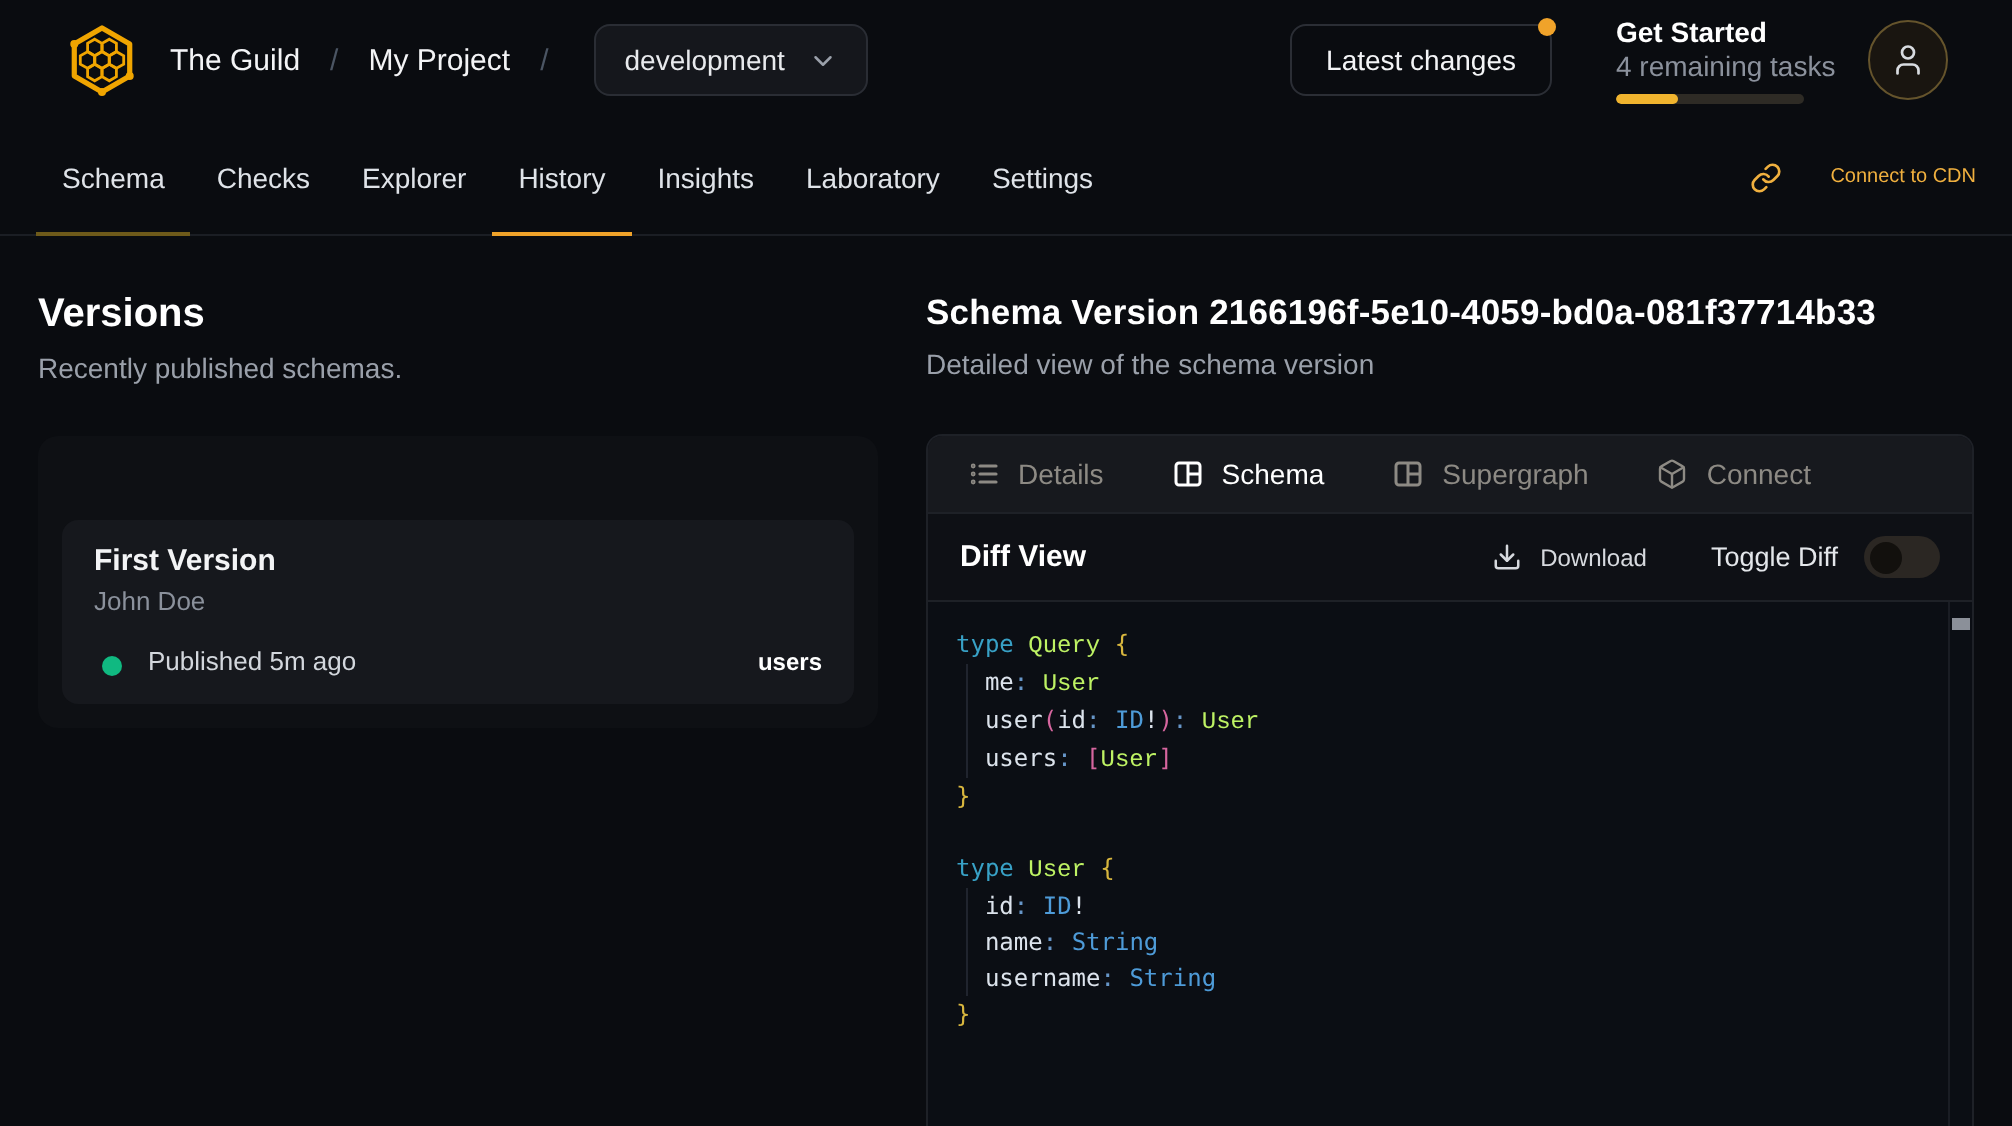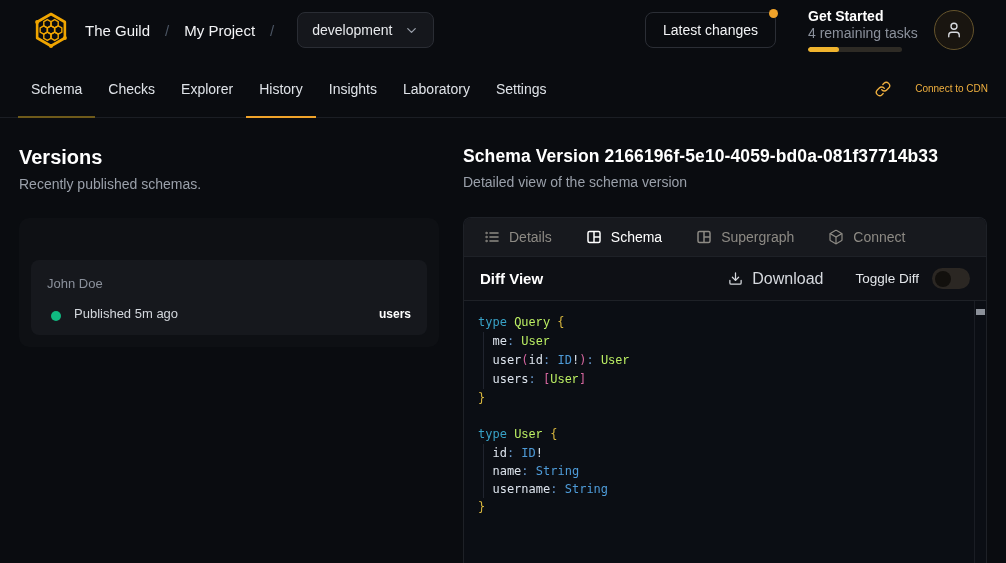--- a/index.html
+++ b/index.html
@@ -70,21 +70,21 @@
     background:#17191e; flex-shrink:0; }
   .dtab { display:flex; align-items:center; gap:9px; font-size:14px; color:#8d8a84;
     cursor:pointer; }
   .dtab.active { color:#fff; }
   .dtab svg { display:block; }
   .diffheader { display:flex; align-items:center; height:45px; padding:0 16px;
     background:#0e1015; border-top:1px solid #1e2127; border-bottom:1px solid #1e2127;
     flex-shrink:0; }
   .dh-title { font-size:15px; font-weight:700; color:#fff; }
   .dh-right { margin-left:auto; display:flex; align-items:center; gap:32px; }
-  .download { display:flex; align-items:center; gap:9px; color:#d6d9de; font-size:16px;
+  .download { display:flex; align-items:center; gap:9px; color:#d6d9de; font-size:12px;
     cursor:pointer; }
   .toggle-wrap { display:flex; align-items:center; gap:13px; color:#e3e6ea; font-size:13.5px; }
   .switch { width:38px; height:21px; border-radius:11px; background:#2b2723; position:relative;
     cursor:pointer; }
   .switch .knob { position:absolute; top:2.5px; left:3px; width:16px; height:16px;
     border-radius:50%; background:#12100d; }
   
   .codearea { position:relative; flex:1; background:#0b0e14; padding:12px 14px 0 14px;
     font-family:"DejaVu Sans Mono", monospace; font-size:12px; line-height:18px;
     overflow:hidden; }
@@ -189,20 +189,21 @@
   </a>
 </nav>
 
 <main class="content">
 
   <section class="left-col">
     <h2 class="panel-title">Versions</h2>
     <p class="panel-sub">Recently published schemas.</p>
     <div class="outer-card">
       <div class="inner-card">
+        <div class="vc-name">First Version</div>
         <div class="vc-author">John Doe</div>
         <div class="vc-row">
           <span class="dot" style="background: rgb(16, 185, 129);"></span>
           <span class="vc-status">Published 5m ago</span>
           <span class="vc-badge">users</span>
         </div>
       </div>
     </div>
   </section>
 

